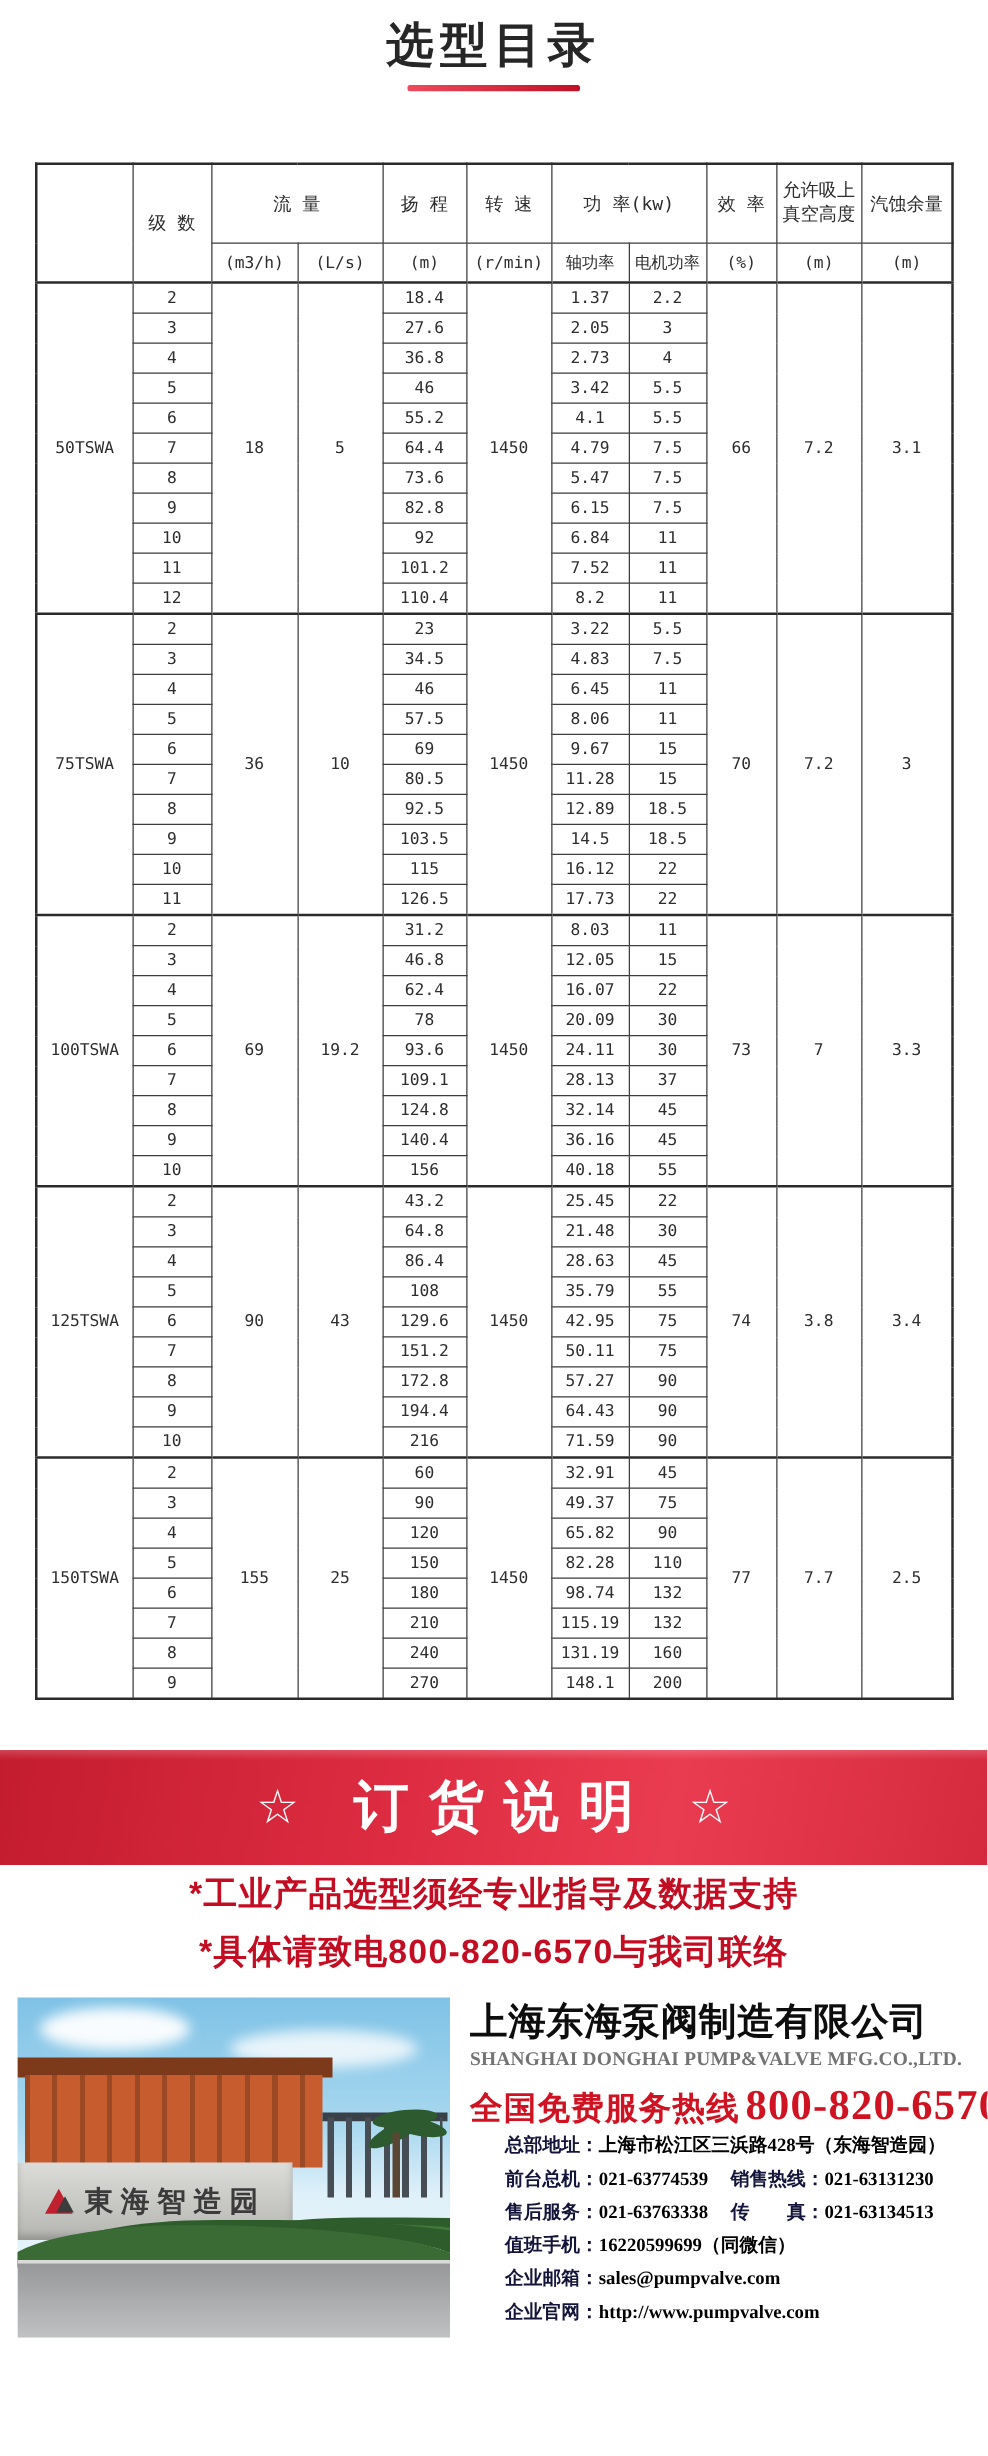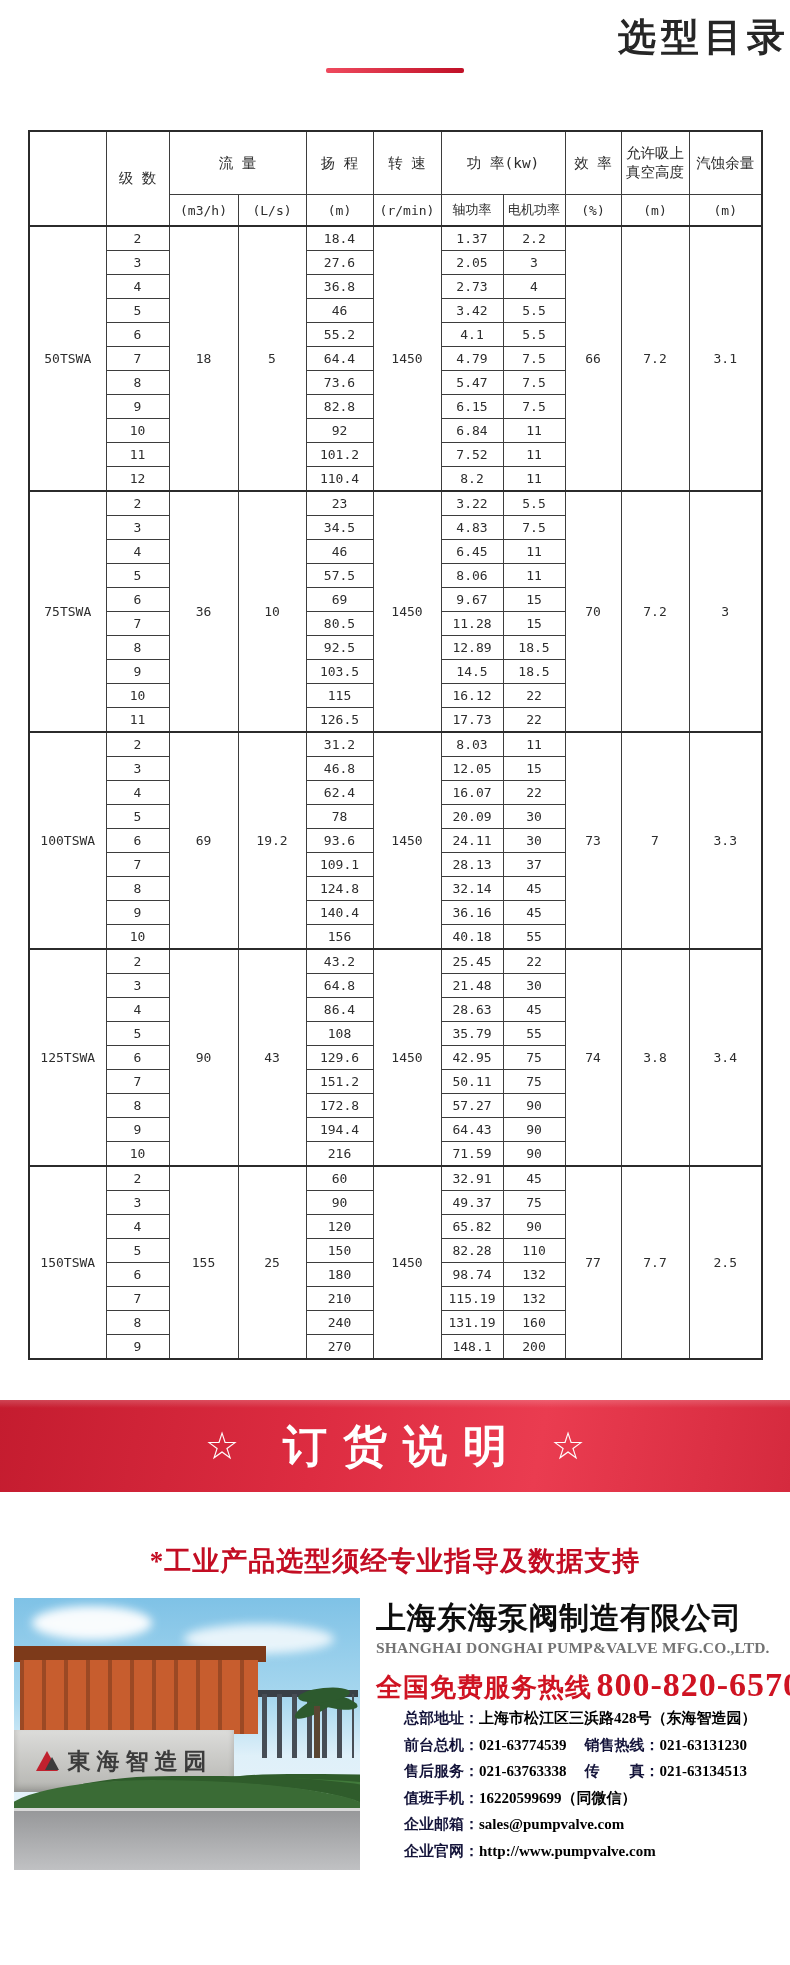--- a/index.html
+++ b/index.html
@@ -1,21 +1,21 @@
 <!DOCTYPE html>
 <html><head>
 <meta charset="utf-8">
 <style>
   html,body{margin:0;padding:0;}
   body{width:790px;height:1965px;background:#ffffff;overflow:hidden;
        font-family:"Liberation Sans",sans-serif;}
   .page{position:relative;width:790px;height:1965px;background:#fff;}
 
   
-  .page-title{margin:14px 0 0 0;text-align:right;font-size:38px;font-weight:bold;
+  .page-title{margin:14px 0 0 0;text-align:center;font-size:38px;font-weight:bold;
     color:#262626;letter-spacing:5px;line-height:46px;}
   .title-underline{width:138px;height:5px;margin:8px auto 0 auto;
     background:linear-gradient(90deg,#ef4a5e,#c01027);border-radius:2px;}
 
   
   table.spec{border-collapse:collapse;table-layout:fixed;width:733px;
     margin:57px 0 0 28px;border:2px solid #2b2b2b;
     font-family:"DejaVu Sans Mono","Liberation Sans",sans-serif;color:#2d2d2d;}
   table.spec th,table.spec td{border:1px solid #3d3d3d;text-align:center;
     padding:0;font-weight:normal;overflow:hidden;}
@@ -32,22 +32,22 @@
   .order-banner{position:relative;margin-top:40px;height:92px;width:790px;
     background:linear-gradient(100deg,#c41c2f 0%,#dd2c41 40%,#ea3c50 68%,#d52a3e 100%);
     display:flex;align-items:center;justify-content:center;gap:28px;}
   .order-banner::before{content:"";position:absolute;left:0;top:0;right:0;height:8px;
     background:linear-gradient(rgba(255,255,255,.18),rgba(255,255,255,0));}
   .banner-star{color:#fff;font-size:38px;line-height:1;}
   .banner-title{color:#fff;font-size:44px;font-weight:bold;letter-spacing:16px;
     text-indent:16px;line-height:1;}
 
   
-  .order-notes{margin-top:46px;text-align:center;color:#c30d23;font-weight:bold;
-    font-size:27px;line-height:46px;font-family:Liberation Serif, serif;letter-spacing:1px;}
+  .order-notes{text-align:center;color:#c30d23;font-weight:bold;
+    font-size:27px;line-height:46px;font-family:Liberation Sans, sans-serif;letter-spacing:1px;}
 
   
   .company{display:flex;gap:16px;margin:14px 14px 0 14px;height:272px;}
   .photo{position:relative;width:346px;height:272px;overflow:hidden;flex:none;
     background:linear-gradient(#7fc2e6 0%,#a9d8ef 38%,#dff0f9 58%,#eef6fb 100%);}
   .cloud{position:absolute;background:#fff;border-radius:50%;filter:blur(5px);opacity:.95;}
   .cloud.c1{left:18px;top:8px;width:120px;height:34px;}
   .cloud.c2{left:170px;top:26px;width:150px;height:30px;opacity:.8;}
   .bldg{position:absolute;left:6px;top:62px;width:238px;height:74px;background:#c75d2e;
     background-image:repeating-linear-gradient(90deg,rgba(0,0,0,.22) 0 4px,rgba(0,0,0,0) 4px 22px);}
@@ -457,20 +457,21 @@
 
 
   <div class="order-banner">
     <span class="banner-star">☆</span>
     <span class="banner-title">订货说明</span>
     <span class="banner-star">☆</span>
   </div>
 
   <div class="order-notes">
     <div>*工业产品选型须经专业指导及数据支持</div>
+    <div>*具体请致电800-820-6570与我司联络</div>
   </div>
 
   <div class="company">
 
     <div class="photo">
       <div class="cloud c1"></div>
       <div class="cloud c2"></div>
       <div class="bldg-roof"></div>
       <div class="bldg"></div>
       <div class="gate-beam"></div>

